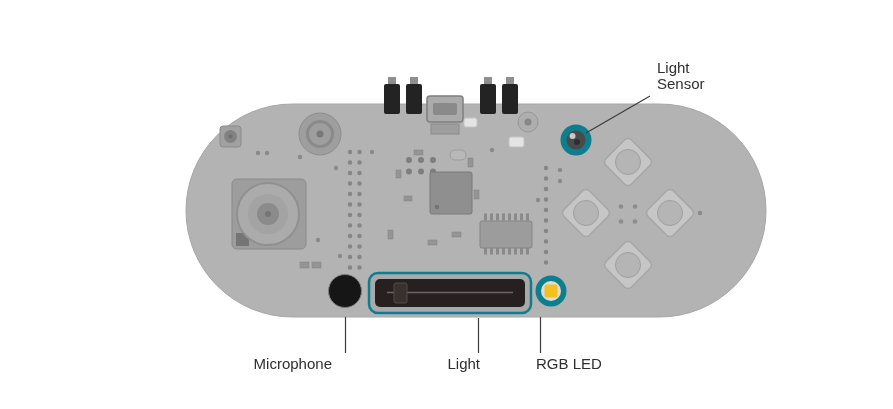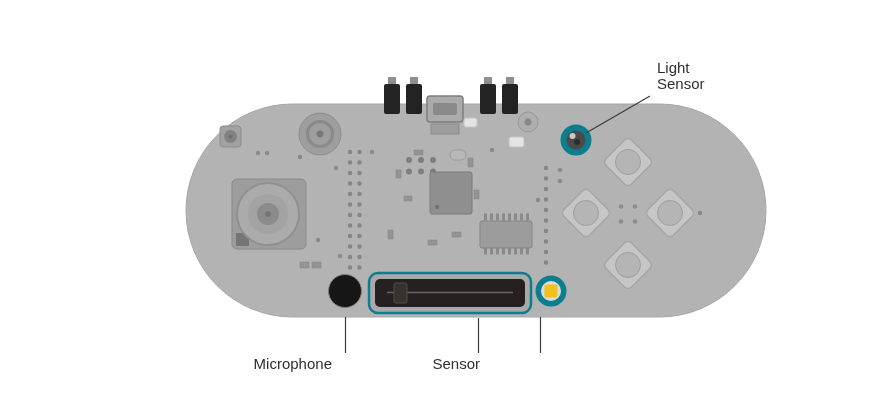--- a/index.html
+++ b/index.html
@@ -194,15 +194,16 @@
     <g stroke="#3c3c3c" stroke-width="1.2">
       <line x1="650" y1="96" x2="586" y2="133"></line>
       <line x1="345.5" y1="317" x2="345.5" y2="353"></line>
       <line x1="478.5" y1="318" x2="478.5" y2="353"></line>
       <line x1="540.5" y1="317" x2="540.5" y2="353"></line>
     </g>
   </svg>
 
   <div class="callout-label lbl-light">Light Sensor</div>
   <div class="callout-label lbl-mic">Microphone</div>
-  <div class="callout-label lbl-slider">Sensor</div>
+  <div class="callout-label lbl-slider">Light</div>
+  <div class="callout-label lbl-rgb">RGB LED</div>
 
 </div>
 
 </body></html>

